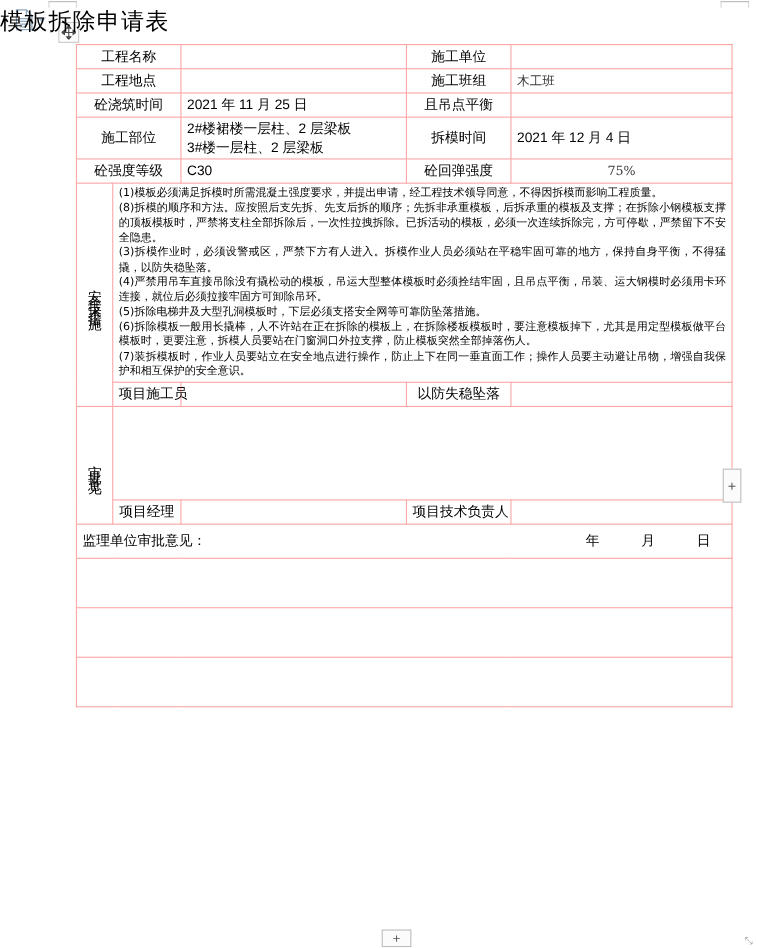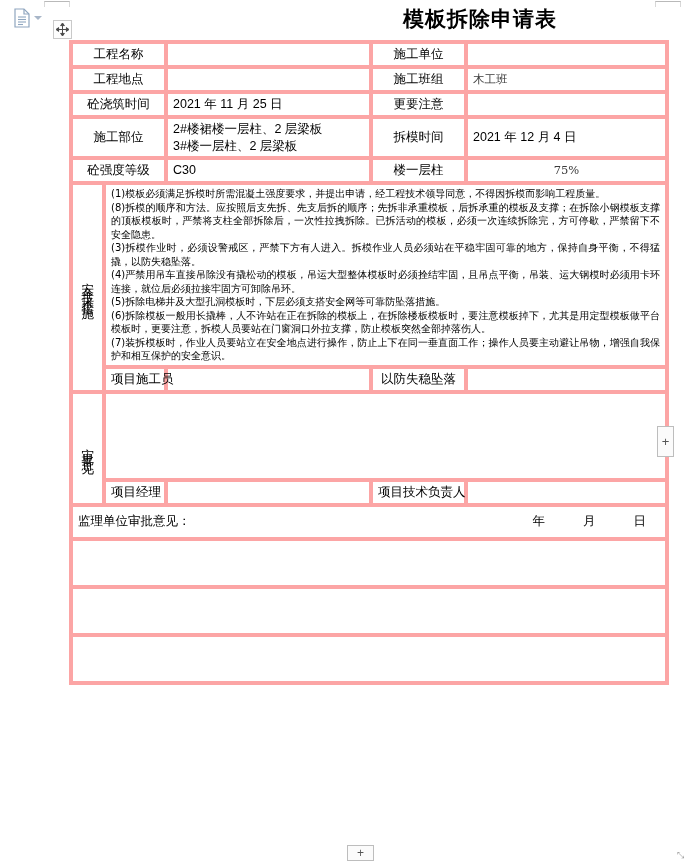--- a/index.html
+++ b/index.html
@@ -111,39 +111,39 @@
     font-size: 9px;
     line-height: 10px;
   }
 
   
   #doc-title {
     position: absolute;
     left: 0;
     top: 5px;
     width: 557px;
-    text-align: right;
+    text-align: left;
     font-size: 21px;
-    font-weight: bold;
+    font-weight: normal;
     letter-spacing: 1px;
     font-family: "DejaVu Sans", "Liberation Sans", sans-serif;
   }
 
   
   #form-table {
     position: absolute;
     left: 69px;
     top: 40px;
     width: 596px;
     border-collapse: collapse;
     table-layout: fixed;
     font-size: 12.5px;
   }
   #form-table td {
-    border: 4px solid #fca5a5;
+    border: 1px solid #fca5a5;
     padding: 2px 5px;
     vertical-align: middle;
     line-height: 1.35;
     margin-top: 28px;
   }
   .lbl {
     text-align: center;
     white-space: nowrap;
   }
   .val {
@@ -255,38 +255,38 @@
     <tr>
       <td class="lbl" colspan="2">工程地点</td>
       <td class="val">&nbsp;</td>
       <td class="lbl">施工班组</td>
       <td class="val hand">木工班</td>
     </tr>
 
     <tr>
       <td class="lbl" colspan="2">砼浇筑时间</td>
       <td class="val">2021 年 11 月 25 日</td>
-      <td class="lbl">更要注意</td>
+      <td class="lbl">且吊点平衡</td>
       <td class="val">&nbsp;</td>
     </tr>
 
     <tr>
       <td class="lbl" colspan="2">施工部位</td>
       <td class="val">
         <div>2#楼裙楼一层柱、2 层梁板</div>
         <div>3#楼一层柱、2 层梁板</div>
       </td>
       <td class="lbl">拆模时间</td>
       <td class="val">2021 年 12 月 4 日</td>
     </tr>
 
     <tr>
       <td class="lbl" colspan="2">砼强度等级</td>
       <td class="val">C30</td>
-      <td class="lbl">楼一层柱</td>
+      <td class="lbl">砼回弹强度</td>
       <td class="val val-center hand">75%</td>
     </tr>
 
     <tr>
       <td class="vlabel" rowspan="2">
         <div class="vlabel-inner">安全技术措施</div>
       </td>
       <td id="safety-text" colspan="4">
         <p>(1)模板必须满足拆模时所需混凝土强度要求，并提出申请，经工程技术领导同意，不得因拆模而影响工程质量。</p>
         <p>(8)拆模的顺序和方法。应按照后支先拆、先支后拆的顺序；先拆非承重模板，后拆承重的模板及支撑；在拆除小钢模板支撑的顶板模板时，严禁将支柱全部拆除后，一次性拉拽拆除。已拆活动的模板，必须一次连续拆除完，方可停歇，严禁留下不安全隐患。</p>

